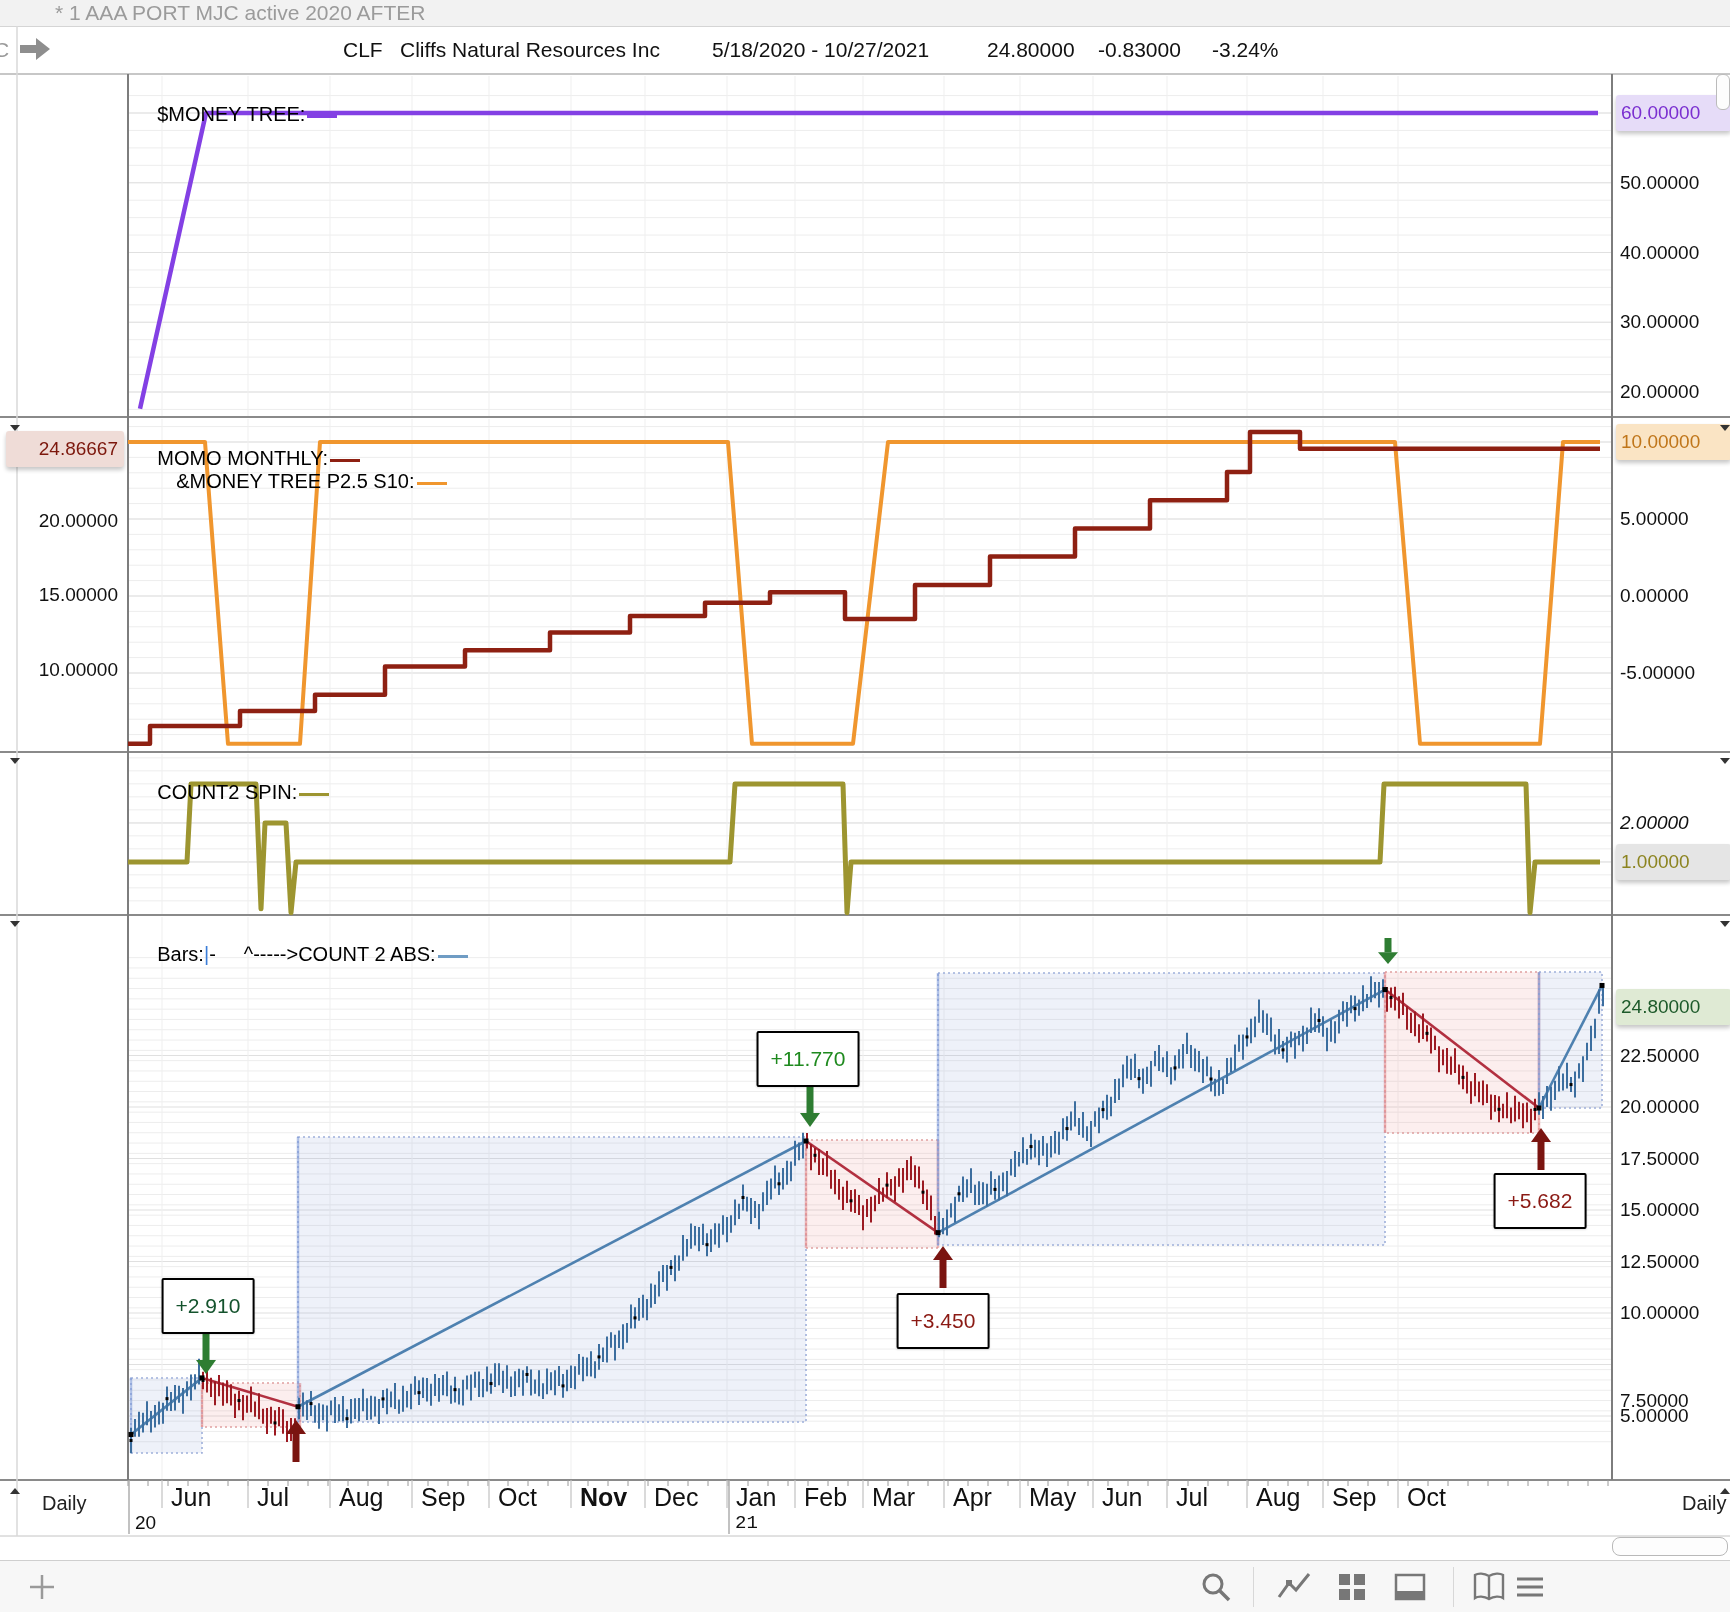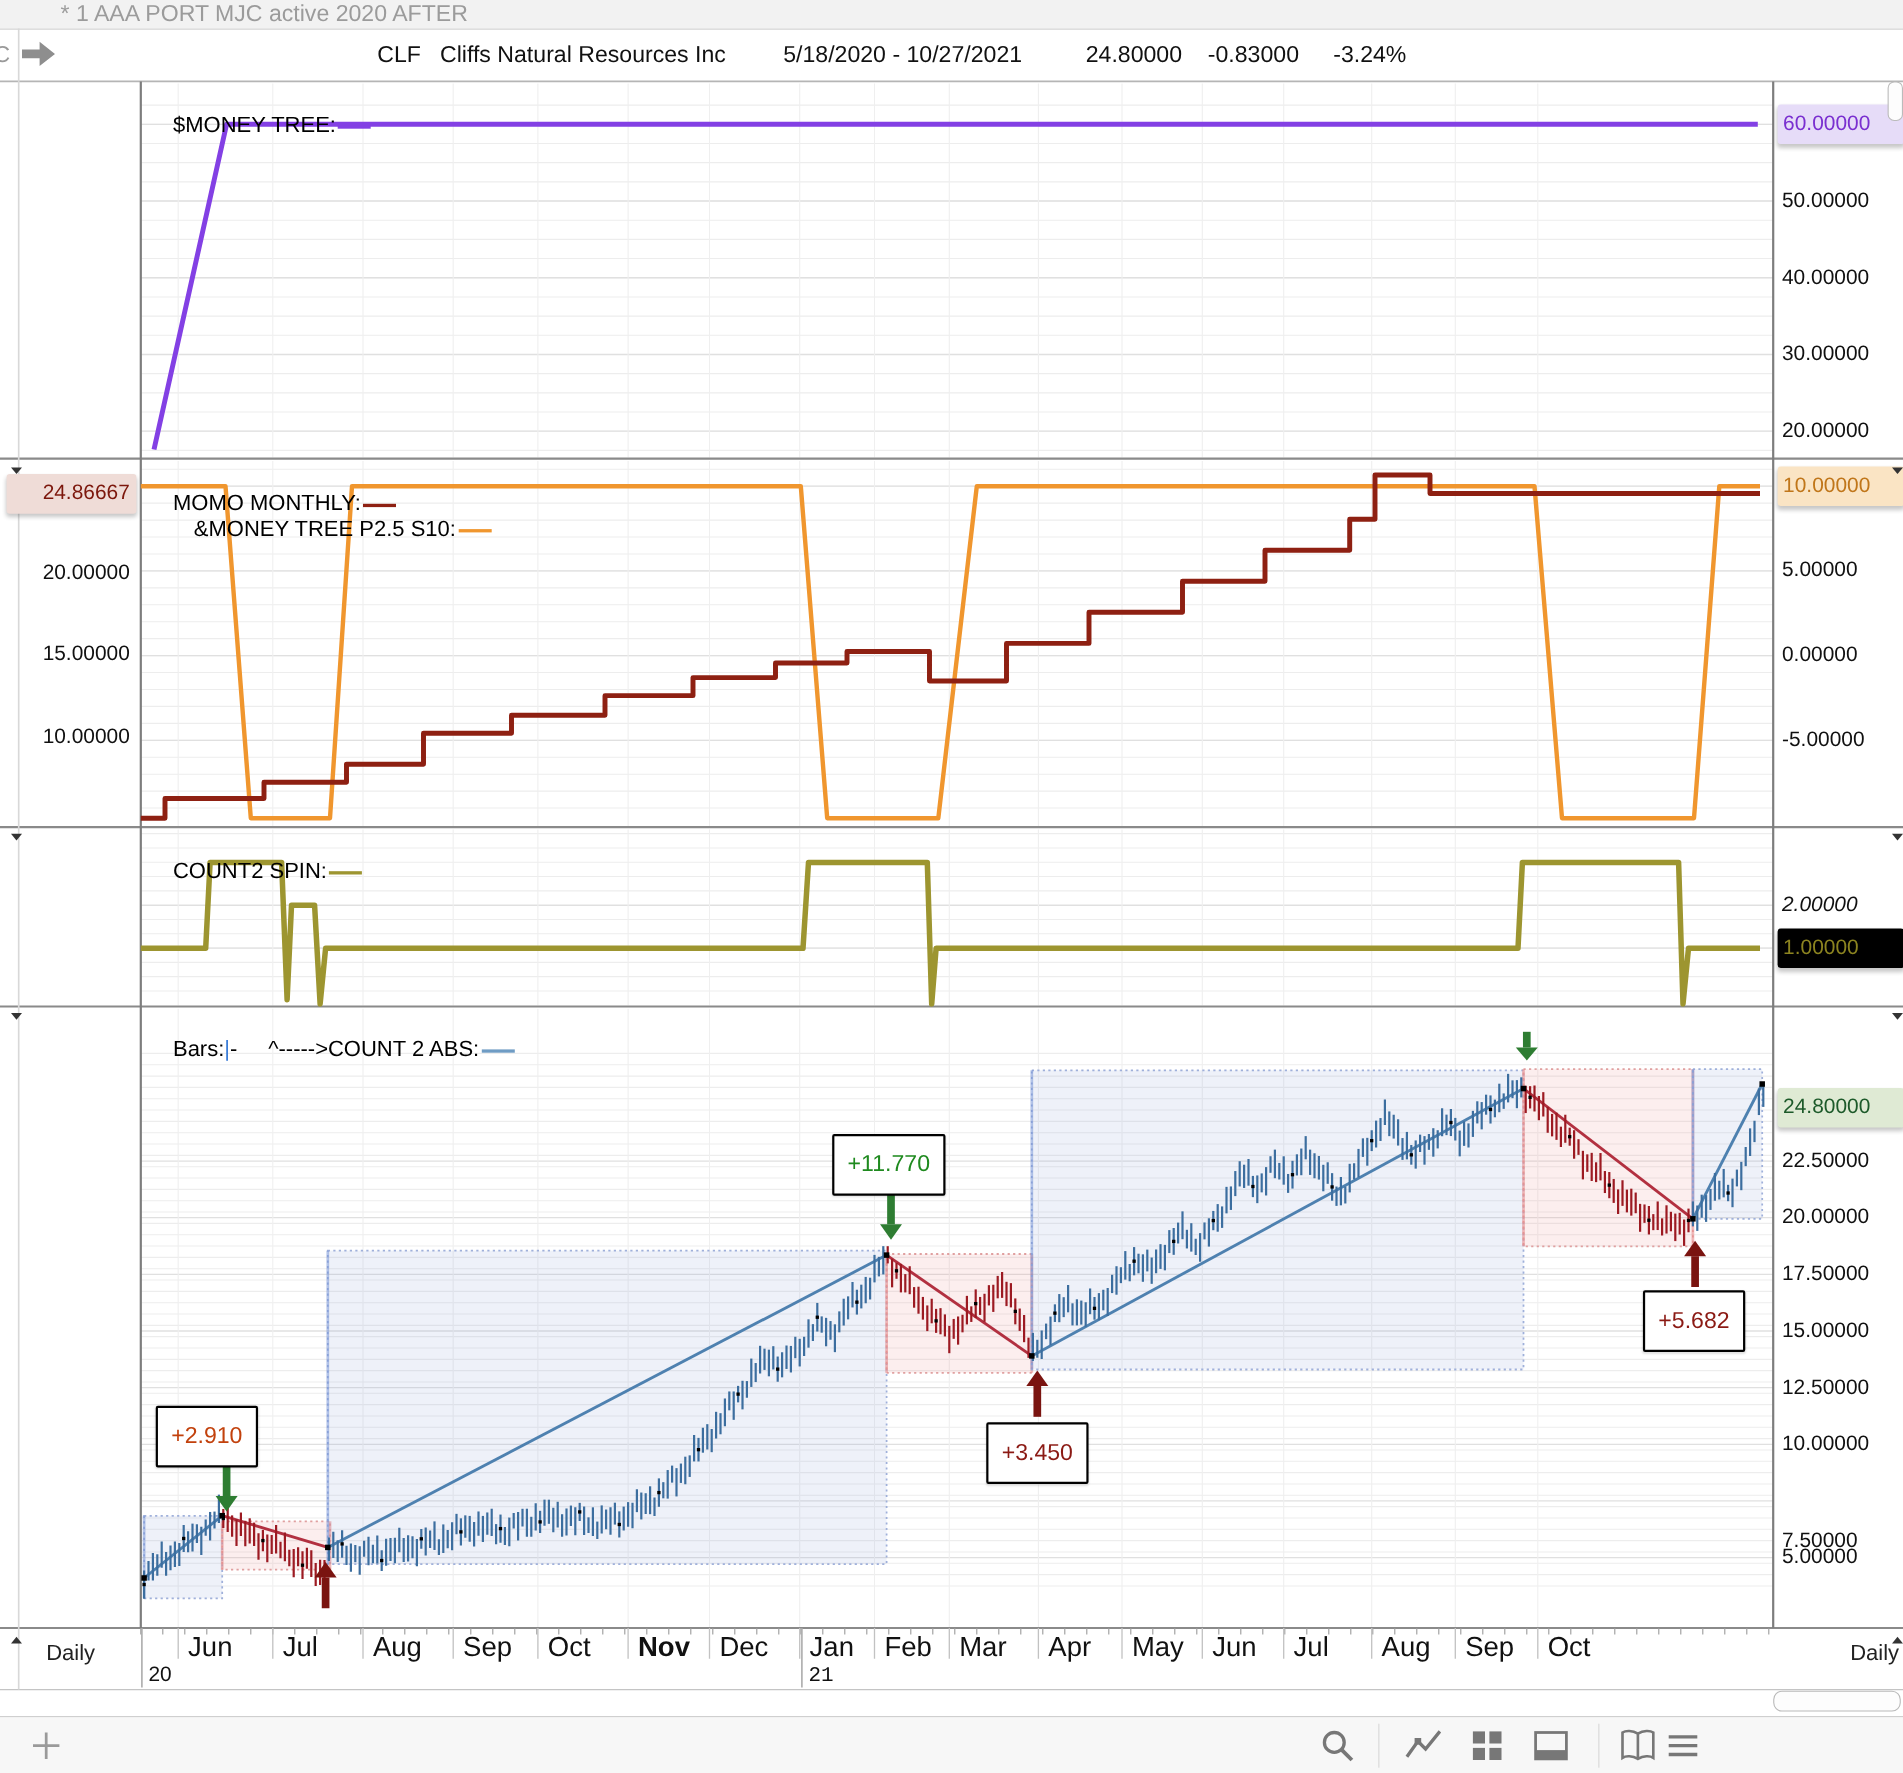--- a/index.html
+++ b/index.html
@@ -815,21 +815,21 @@
   <div class="panel-label" style="left:135px;top:758px">
     <span>COUNT2 SPIN:</span><span class="swatch" id="sw-p3" style="background: rgb(157, 149, 48);"></span>
   </div>
   <div class="panel-label" style="left:135px;top:920px">
     <span>Bars:</span><span id="cursor-p4" style="color: rgb(59, 125, 216);">|</span><span>-</span><span style="margin-left:28px">^-----&gt;COUNT 2 ABS:</span><span class="swatch" id="sw-p4" style="background: rgb(111, 156, 196);"></span>
   </div>
 
   <div class="badge" id="badge-p1" style="top: 95px; background: rgb(230, 220, 248); color: rgb(122, 47, 208);">60.00000</div>
   <div class="badge leftside" id="badge-p2l" style="top: 431px; background: rgb(239, 220, 215); color: rgb(124, 23, 12);">24.86667</div>
   <div class="badge" id="badge-p2r" style="top: 424px; background: rgb(250, 228, 196); color: rgb(192, 118, 26);">10.00000</div>
-  <div class="badge" id="badge-p3" style="top: 844px; background: #000000; color: rgb(140, 132, 32);">1.00000</div>
+  <div class="badge" id="badge-p3" style="top: 844px; background: #e5e5e5; color: rgb(140, 132, 32);">1.00000</div>
   <div class="badge" id="badge-p4" style="top: 989px; background: rgb(223, 234, 212); color: rgb(29, 90, 42);">24.80000</div>
 
   <div id="ticks">
       <div class="tick right" style="top: 172px;">50.00000</div>
       <div class="tick right" style="top: 242px;">40.00000</div>
       <div class="tick right" style="top: 311px;">30.00000</div>
       <div class="tick right" style="top: 381px;">20.00000</div>
       <div class="tick right" style="top: 508px;">5.00000</div>
       <div class="tick right" style="top: 585px;">0.00000</div>
       <div class="tick right" style="top: 662px;">-5.00000</div>
@@ -840,21 +840,21 @@
       <div class="tick right" style="top: 1199px;">15.00000</div>
       <div class="tick right" style="top: 1251px;">12.50000</div>
       <div class="tick right" style="top: 1302px;">10.00000</div>
       <div class="tick right" style="top: 1390px;">7.50000</div>
       <div class="tick right" style="top: 1405px;">5.00000</div>
       <div class="tick left" style="top: 510px;">20.00000</div>
       <div class="tick left" style="top: 584px;">15.00000</div>
       <div class="tick left" style="top: 659px;">10.00000</div>
     </div>
   <div id="annos">
-      <div class="move-label" style="left: 188px; top: 1306px; color: #c2410c;">+2.910</div>
+      <div class="move-label" style="left: 208px; top: 1306px; color: #14532d;">+2.910</div>
       <div class="move-label" style="left: 808px; top: 1059px; color: rgb(31, 138, 31);">+11.770</div>
       <div class="move-label" style="left: 943px; top: 1321px; color: rgb(139, 26, 20);">+3.450</div>
       <div class="move-label" style="left: 1540px; top: 1201px; color: rgb(139, 26, 20);">+5.682</div>
     </div>
   <div id="timeaxis">
       <div class="month" style="left: 171px;">Jun</div>
       <div class="month" style="left: 257px;">Jul</div>
       <div class="month" style="left: 339px;">Aug</div>
       <div class="month" style="left: 421px;">Sep</div>
       <div class="month" style="left: 498px;">Oct</div>

